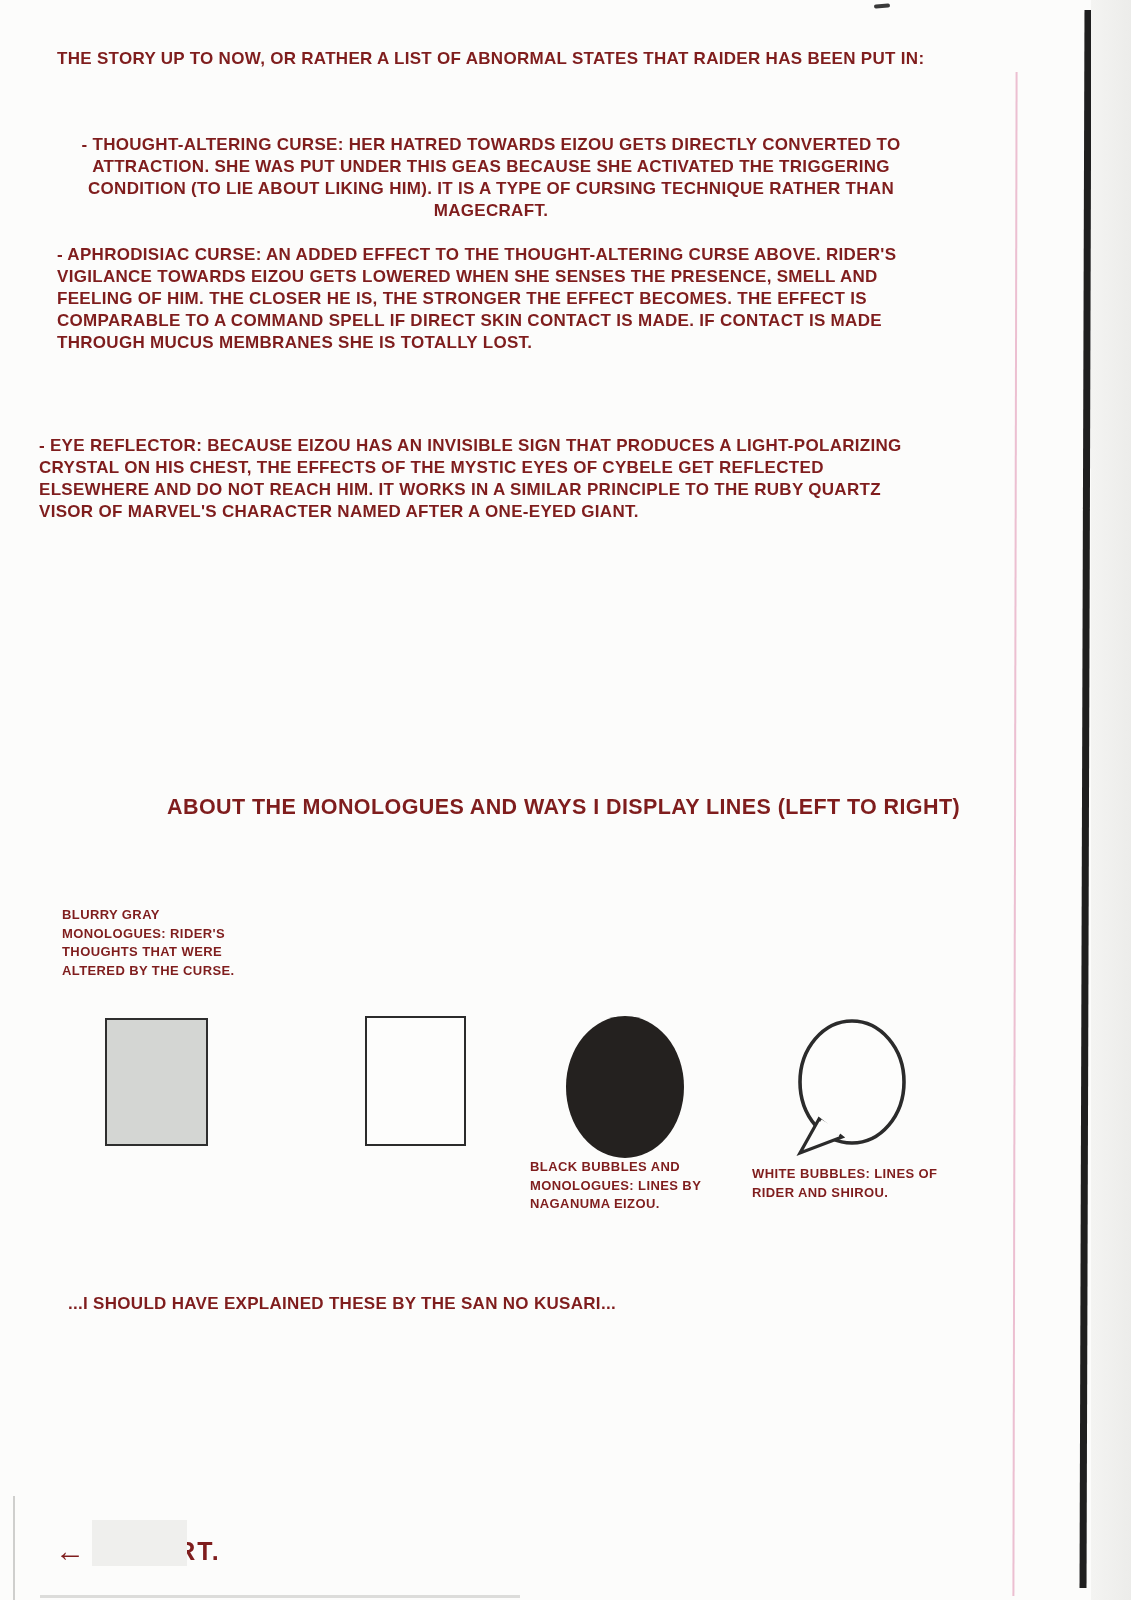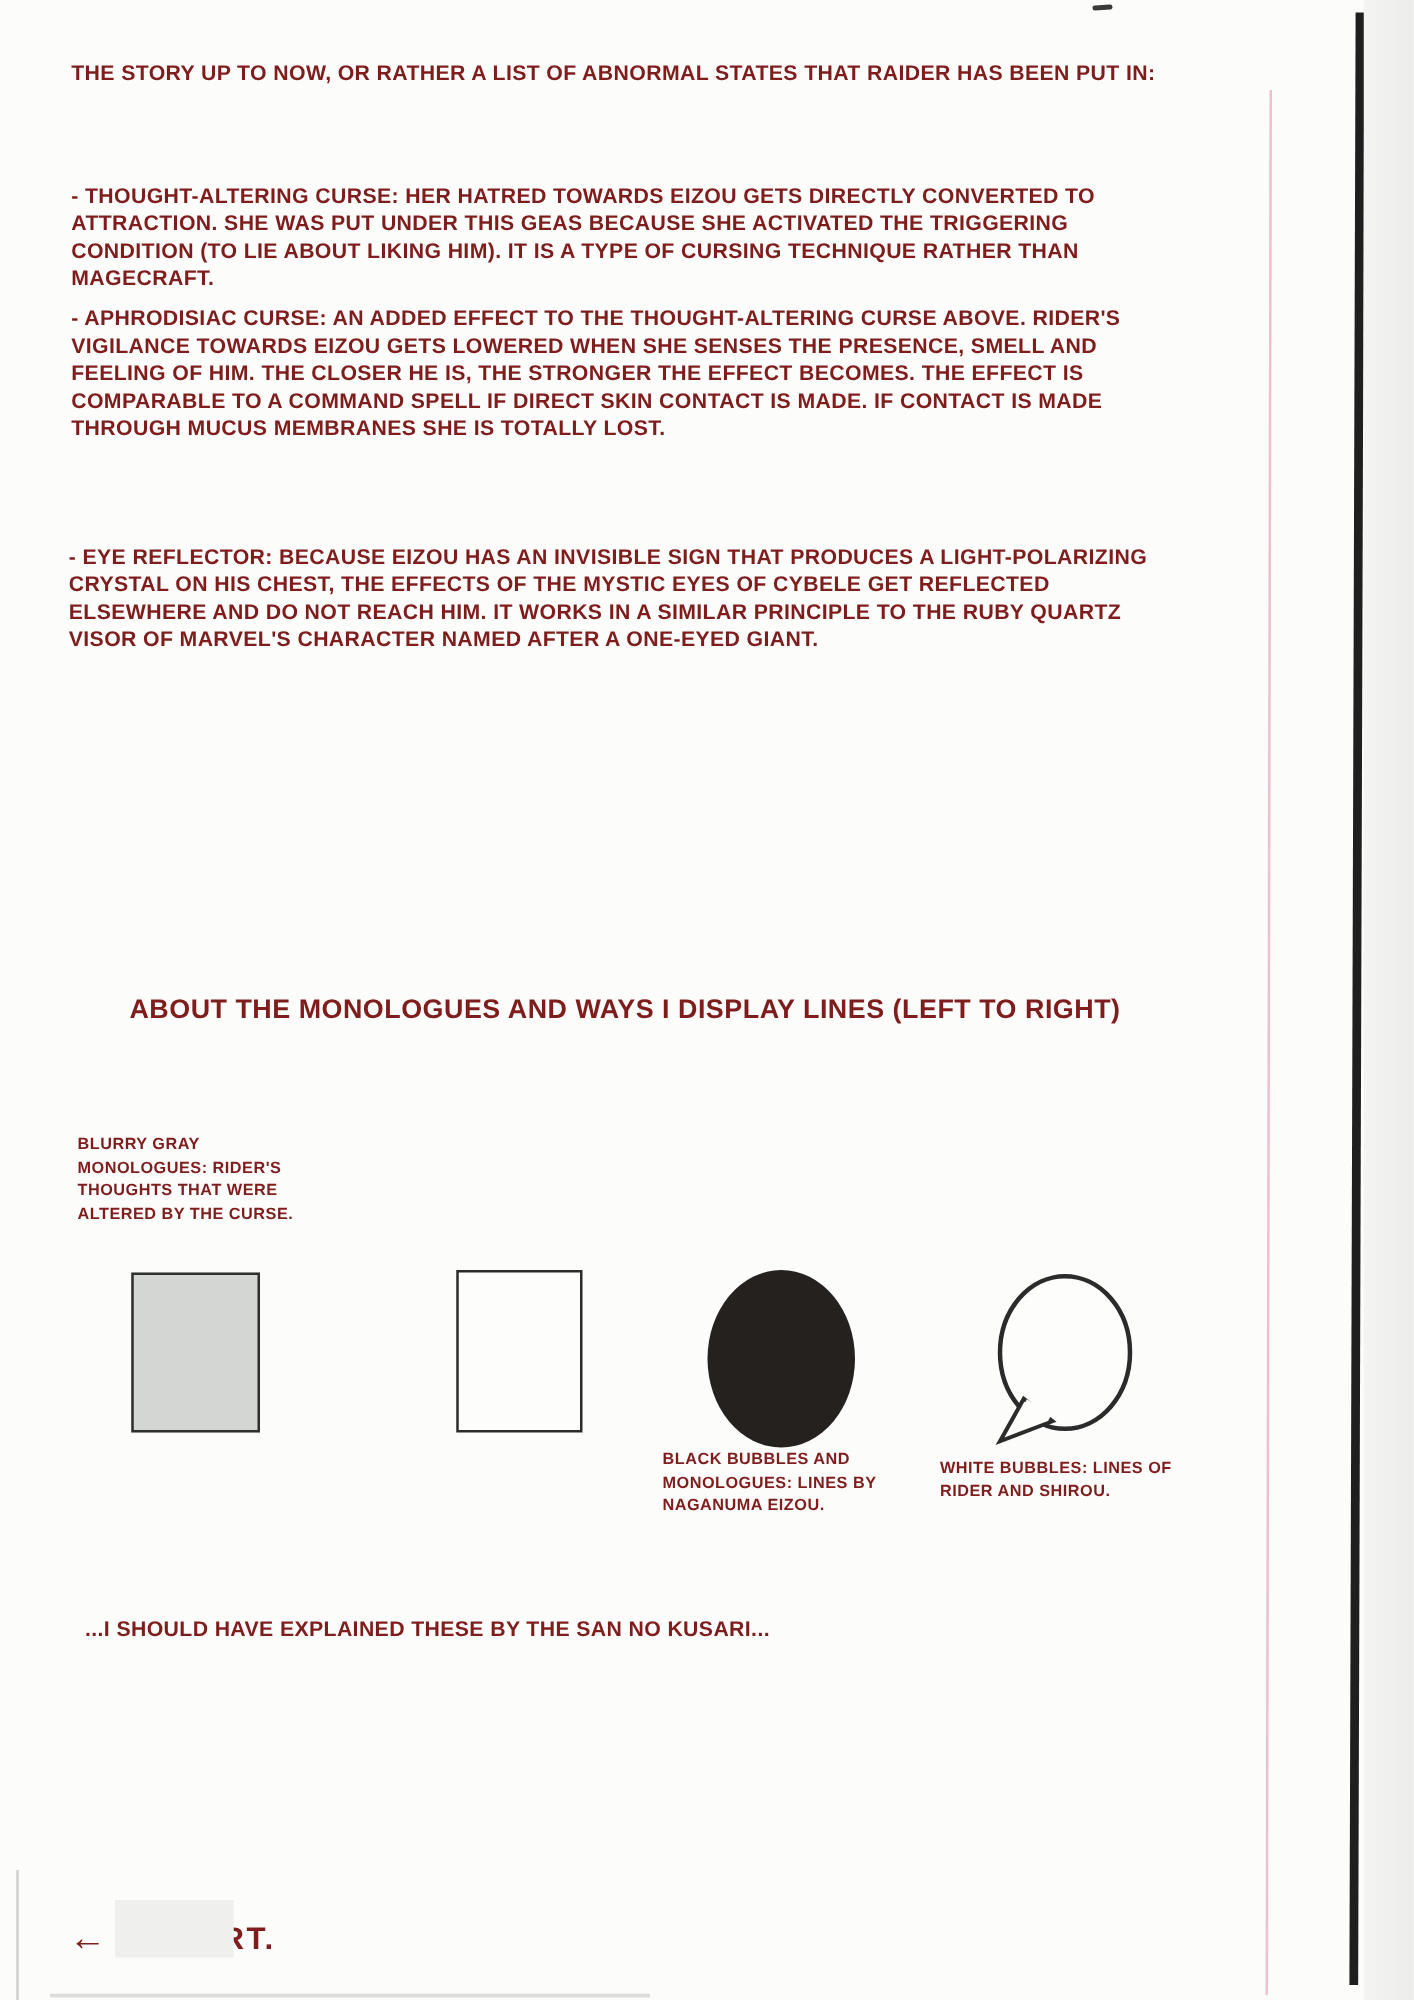--- a/index.html
+++ b/index.html
@@ -18,21 +18,21 @@
     line-height:22px;
     letter-spacing:0.3px;
     white-space:pre-wrap;
   }
   .heading{
     position:absolute;
     font-weight:700;
     font-size:21.5px;
     line-height:26px;
     letter-spacing:0.4px;
-    text-align:center;
+    text-align:right;
   }
   .swatchlabel{
     position:absolute;
     font-weight:700;
     font-size:13px;
     line-height:18.5px;
     letter-spacing:0.4px;
   }
   .gray-rect{
     position:absolute;left:105px;top:1018px;
@@ -97,23 +97,23 @@
     width:95px;height:46px;background:#efefed;
   }
 </style>
 </head>
 <body>
 
 <div id="page">
 
   <div class="bodytext" style="left:57px;top:48px;width:868px;">THE STORY UP TO NOW, OR RATHER A LIST OF ABNORMAL STATES THAT RAIDER HAS BEEN PUT IN:</div>
 
-  <div class="bodytext" style="left:57px;top:146px;width:868px;">- THOUGHT-ALTERING CURSE: HER HATRED TOWARDS EIZOU GETS DIRECTLY CONVERTED TO ATTRACTION. SHE WAS PUT UNDER THIS GEAS BECAUSE SHE ACTIVATED THE TRIGGERING CONDITION (TO LIE ABOUT LIKING HIM). IT IS A TYPE OF CURSING TECHNIQUE RATHER THAN MAGECRAFT.</div>
+  <div class="bodytext" style="left:57px;top:134px;width:868px;text-align:center;">- THOUGHT-ALTERING CURSE: HER HATRED TOWARDS EIZOU GETS DIRECTLY CONVERTED TO ATTRACTION. SHE WAS PUT UNDER THIS GEAS BECAUSE SHE ACTIVATED THE TRIGGERING CONDITION (TO LIE ABOUT LIKING HIM). IT IS A TYPE OF CURSING TECHNIQUE RATHER THAN MAGECRAFT.</div>
   <div class="bodytext" style="left:57px;top:244px;width:868px;">- APHRODISIAC CURSE: AN ADDED EFFECT TO THE THOUGHT-ALTERING CURSE ABOVE. RIDER'S VIGILANCE TOWARDS EIZOU GETS LOWERED WHEN SHE SENSES THE PRESENCE, SMELL AND FEELING OF HIM. THE CLOSER HE IS, THE STRONGER THE EFFECT BECOMES. THE EFFECT IS COMPARABLE TO A COMMAND SPELL IF DIRECT SKIN CONTACT IS MADE. IF CONTACT IS MADE THROUGH MUCUS MEMBRANES SHE IS TOTALLY LOST.</div>
-  <div class="bodytext" style="left:55px;top:435px;width:868px;">- EYE REFLECTOR: BECAUSE EIZOU HAS AN INVISIBLE SIGN THAT PRODUCES A LIGHT-POLARIZING CRYSTAL ON HIS CHEST, THE EFFECTS OF THE MYSTIC EYES OF CYBELE GET REFLECTED ELSEWHERE AND DO NOT REACH HIM. IT WORKS IN A SIMILAR PRINCIPLE TO THE RUBY QUARTZ VISOR OF MARVEL'S CHARACTER NAMED AFTER A ONE-EYED GIANT.</div>
+  <div class="bodytext" style="left:39px;top:435px;width:868px;">- EYE REFLECTOR: BECAUSE EIZOU HAS AN INVISIBLE SIGN THAT PRODUCES A LIGHT-POLARIZING CRYSTAL ON HIS CHEST, THE EFFECTS OF THE MYSTIC EYES OF CYBELE GET REFLECTED ELSEWHERE AND DO NOT REACH HIM. IT WORKS IN A SIMILAR PRINCIPLE TO THE RUBY QUARTZ VISOR OF MARVEL'S CHARACTER NAMED AFTER A ONE-EYED GIANT.</div>
 
   <div class="heading" style="left:40px;top:794px;width:920px;">ABOUT THE MONOLOGUES AND WAYS I DISPLAY LINES (LEFT TO RIGHT)</div>
 
   <div class="swatchlabel" style="left:62px;top:906px;width:182px;">BLURRY GRAY MONOLOGUES: RIDER'S THOUGHTS THAT WERE ALTERED BY THE CURSE.</div>
 
   <div class="gray-rect"></div>
   <div class="white-rect"></div>
   <div class="black-oval"></div>
 
   <svg class="bubble-svg" width="118" height="145" viewBox="0 0 118 145">

